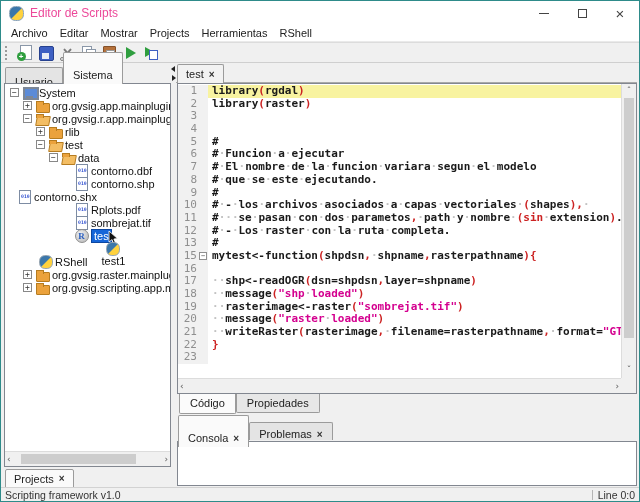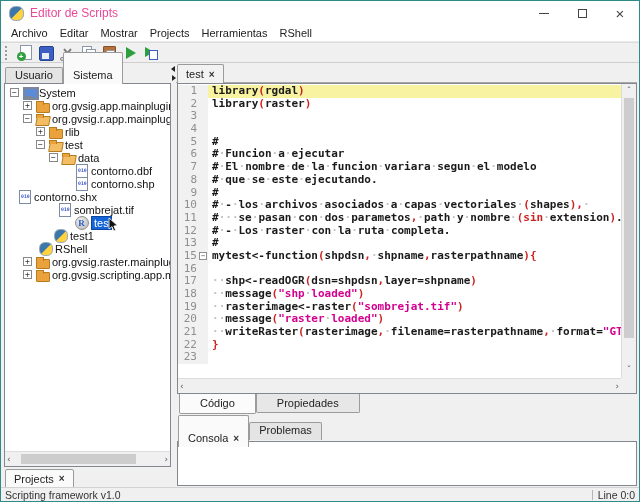--- a/index.html
+++ b/index.html
@@ -43,21 +43,21 @@
   .ic-paste-icon::after { content:""; position:absolute; left:5px; top:5px; width:7px; height:9px; background:#fdfdfd; border:1px solid #9a9a9a; }
   .ic-run-icon::before { content:""; position:absolute; left:4px; top:2px; border-left:10px solid #2f9e3f; border-top:6px solid transparent; border-bottom:6px solid transparent; }
   .ic-run-script-icon::before { content:""; position:absolute; left:2px; top:2px; border-left:9px solid #2f9e3f; border-top:5px solid transparent; border-bottom:5px solid transparent; }
   .ic-run-script-icon::after { content:""; position:absolute; right:1px; bottom:1px; width:7px; height:8px; background:#fff; border:1px solid #3d5fc2; }
 
   
   .lp-tabs { position:absolute; left:4px; top:63px; display:flex; align-items:flex-end; height:20px; }
   .tab { border:1px solid #9b9b9b; border-bottom:none; background:#ececec; padding:3px 9px 3px; color:#222;
          border-radius:2px 2px 0 0; position:relative; }
   .tab.active { background:#fafafa; padding-top:16px; z-index:2; }
-  .tab.inactive { height:17px; padding-top:1px; background:#e4e4e4; }
+  .tab.inactive { height:17px; padding-top:8px; background:#e4e4e4; }
   .tree-box { position:absolute; left:3px; top:82px; width:167px; height:384px; background:#fff; border:1px solid #828790; overflow:hidden; }
   .tree { position:absolute; left:0; top:2px; right:0; bottom:16px; overflow:hidden; }
   .tree-row { display:flex; align-items:center; height:13px; white-space:nowrap; }
   .exp { width:9px; height:9px; border:1px solid #888; background:#fff; color:#333; flex:none;
          font:8px/8px "DejaVu Sans Mono",monospace; text-align:center; margin-right:3px; }
   .exp-spacer { width:12px; flex:none; }
   .ti { position:relative; width:15px; height:13px; flex:none; margin-right:2px; }
   .ti-folder-icon::before { content:""; position:absolute; left:1px; top:4px; width:12px; height:8px; background:#eba23c; border:1px solid #b67c20; border-radius:1px; }
   .ti-folder-icon::after  { content:""; position:absolute; left:1px; top:2px; width:6px; height:3px; background:#eba23c; border:1px solid #b67c20; border-bottom:none; }
   .ti-folder-open-icon::before { content:""; position:absolute; left:1px; top:4px; width:12px; height:8px; background:#f3bd63; border:1px solid #b67c20; border-radius:1px; transform:skewX(-10deg); }
@@ -106,21 +106,21 @@
   .code-row.hl .code-cell { background:#f8f3a0; }
   .tok-t { color:#1a1a1a; }
   .tok-r { color:#cc2222; }
   .tok-s { color:#d4008f; }
   .ws { color:#c2c2c2; }
   .ed-vscroll { position:absolute; right:0; top:0; width:15px; bottom:15px; background:#f0f0f0; border-left:1px solid #dcdcdc; }
   .ed-hscroll { position:absolute; left:0; bottom:0; right:15px; height:15px; background:#f0f0f0; border-top:1px solid #dcdcdc; }
   .ed-corner { position:absolute; right:0; bottom:0; width:15px; height:15px; background:#f0f0f0; }
 
   .btm-tabs { position:absolute; left:176px; top:393px; width:460px; height:20px; display:flex; align-items:flex-start; padding-left:2px; }
-  .btab { border:1px solid #9b9b9b; border-top:none; border-radius:0 0 2px 2px; background:#e7e7e7; padding:3px 20px; }
+  .btab { border:1px solid #9b9b9b; border-top:none; border-radius:0 0 2px 2px; background:#e7e7e7; padding:3px 10px; }
   .btab.active { background:#fbfbfb; padding-bottom:4px; }
 
   .con-tabs { position:absolute; left:176px; top:420px; width:460px; height:20px; display:flex; align-items:center; padding-left:1px; }
   .con-box { position:absolute; left:176px; top:440px; width:460px; height:45px; background:#fff; border:1px solid #828790; }
 
   
   .statusbar { position:absolute; left:0; top:486px; width:100%; height:14px; background:#f0f0f0; border-top:1px solid #d2d2d2;
                display:flex; align-items:center; font-size:10.5px; color:#333; }
   .status-left { padding-left:4px; flex:1; }
   .status-sep { width:1px; height:10px; background:#b5b5b5; margin-right:5px; }
@@ -229,34 +229,39 @@
         <div class="tree-row" style="padding-left: 57px;">
           <span class="exp-spacer"></span>
           <span class="ti ti-binary-file-icon"></span>
           <span class="tree-label">contorno.shp</span>
         </div>
         <div class="tree-row" style="">
           <span class="exp-spacer"></span>
           <span class="ti ti-binary-file-icon"></span>
           <span class="tree-label">contorno.shx</span>
         </div>
-        <div class="tree-row" style="padding-left: 40px;">
+        <div class="tree-row" style="padding-left: 57px;">
+          <span class="exp-spacer"></span>
+          <span class="ti ti-binary-file-icon"></span>
+          <span class="tree-label">Rplots.pdf</span>
+        </div>
+        <div class="tree-row" style="padding-left: 57px;">
           <span class="exp-spacer"></span>
           <span class="ti ti-binary-file-icon"></span>
           <span class="tree-label">sombrejat.tif</span>
         </div>
         <div class="tree-row" style="padding-left: 57px;">
           <span class="exp-spacer"></span>
           <span class="ti ti-r-script-icon"></span>
           <span class="tree-label editing">tes</span>
           <svg width="11" height="15" class="cursor-svg">
             <path d="M1,0 L1,11 L4,8.6 L5.7,13 L7.6,12.2 L5.9,8 L9.5,7.6 Z" fill="#111" stroke="#fff" stroke-width="0.8"></path>
           </svg>
         </div>
-        <div class="tree-row" style="padding-left: 36px;">
+        <div class="tree-row" style="padding-left: 52px; flex-direction: column;">
           <span class="exp-spacer"></span>
           <span class="ti ti-python-script-icon"></span>
           <span class="tree-label">test1</span>
         </div>
         <div class="tree-row" style="padding-left: 21px;">
           <span class="exp-spacer"></span>
           <span class="ti ti-python-script-icon"></span>
           <span class="tree-label">RShell</span>
         </div>
         <div class="tree-row" style="padding-left: 18px;">
@@ -339,21 +344,21 @@
   <div class="hsplit">
     <span class="arrow-up"></span>
     <span class="arrow-down"></span>
   </div>
 
   <div class="con-tabs">
     <span class="tab active" style="display:flex;align-items:center;gap:5px;">
       <span>Consola</span>
       <span class="close-x">×</span>
     </span>
-    <span class="tab inactive" style="display:flex;align-items:center;gap:5px;height:18px;flex-direction:column;">
+    <span class="tab inactive" style="display:flex;align-items:center;gap:5px;height:18px;">
       <span>Problemas</span>
       <span class="close-x">×</span>
     </span>
   </div>
 
   <div class="con-box"></div>
 
   <div class="statusbar">
     <span class="status-left">Scripting framework v1.0</span>
     <span class="status-sep"></span>

